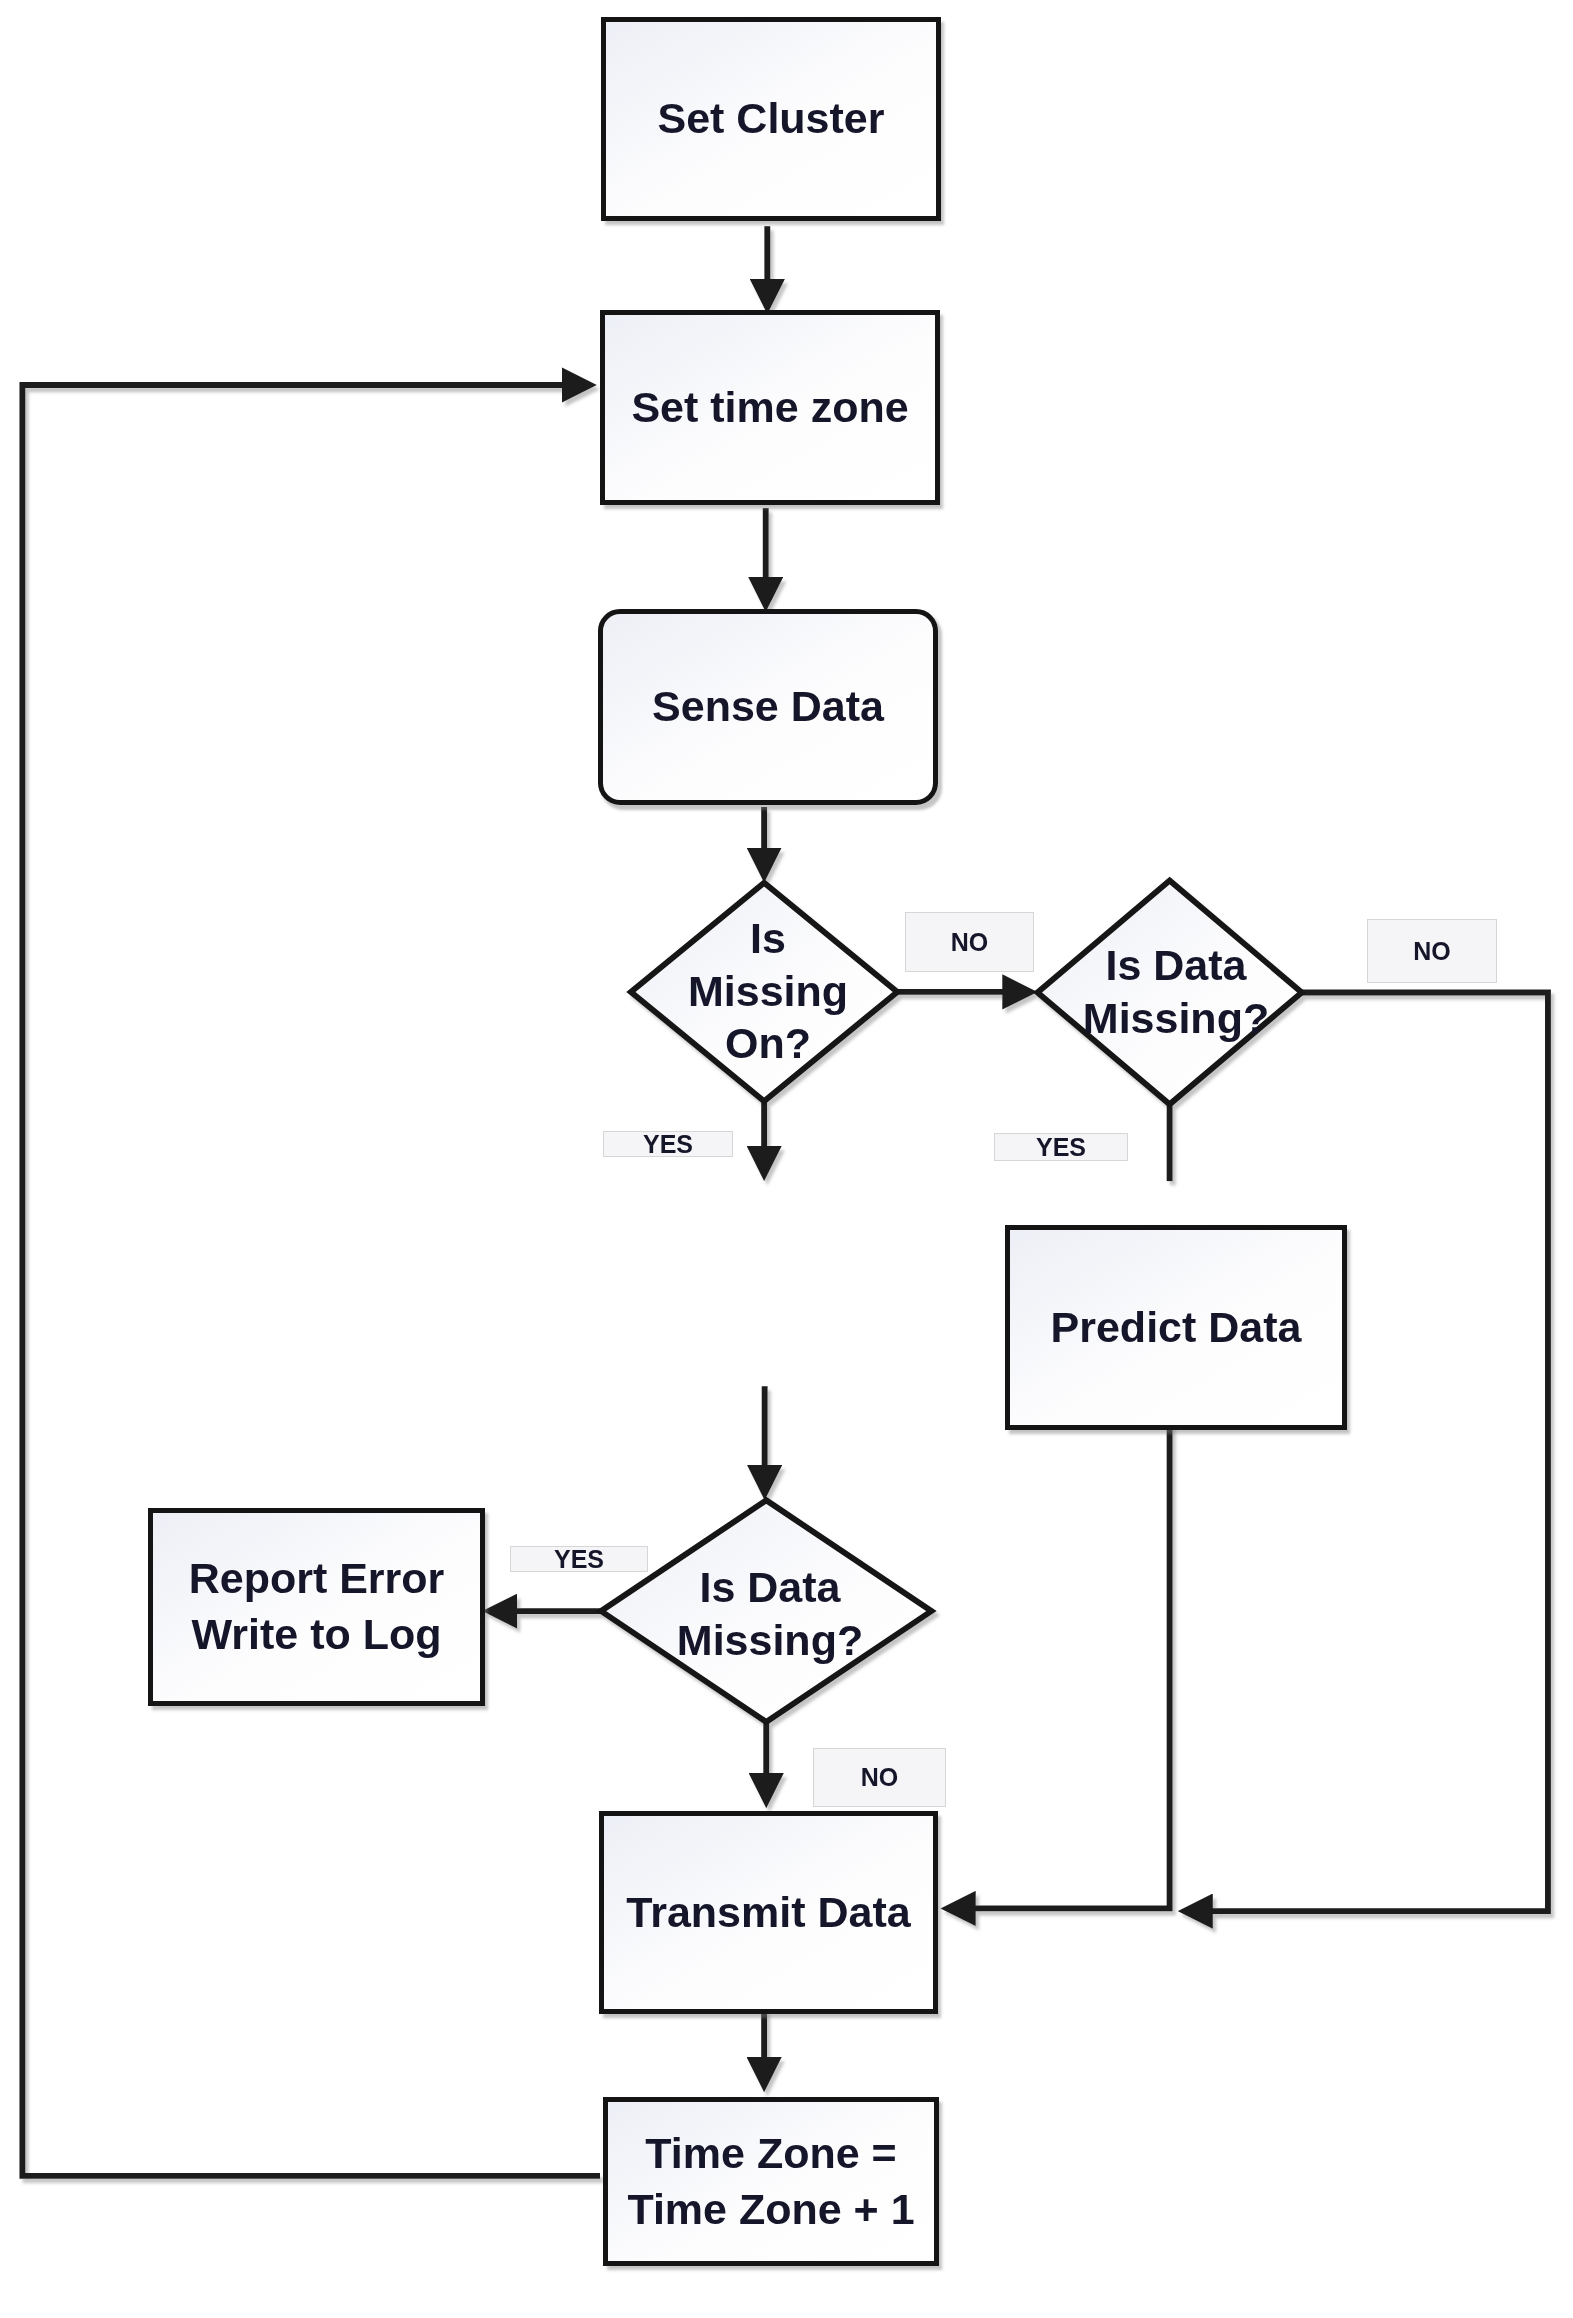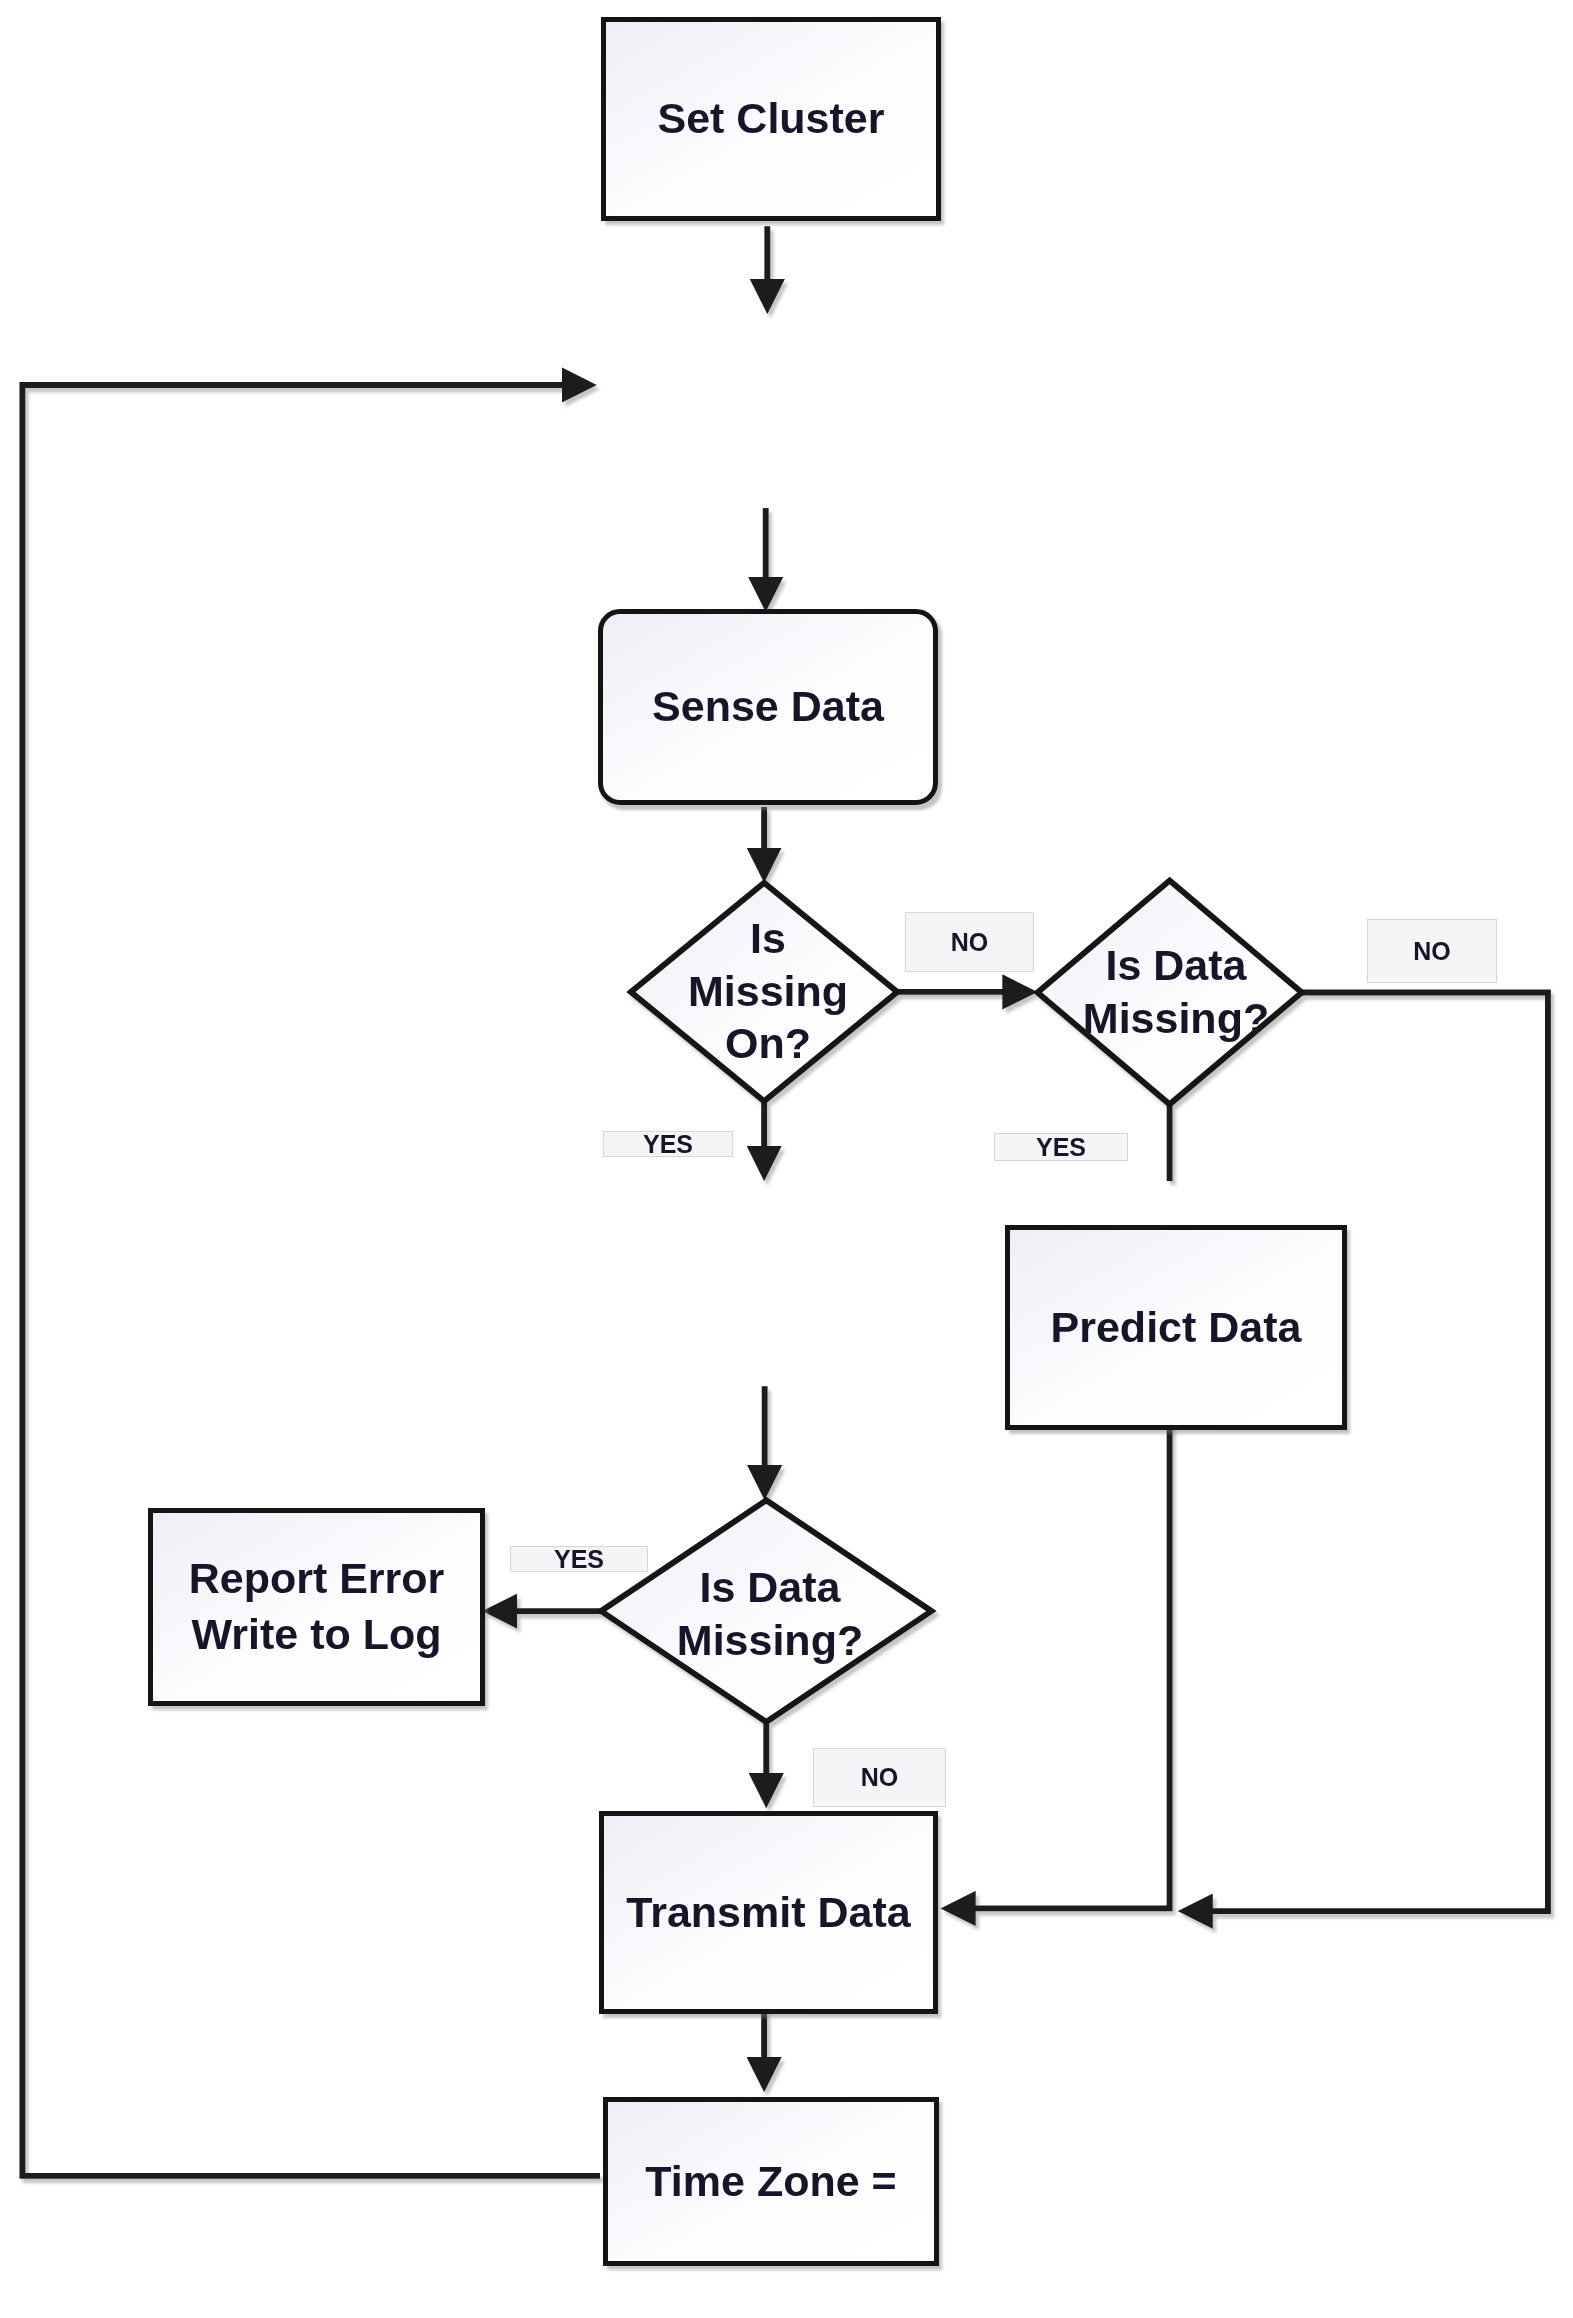--- a/index.html
+++ b/index.html
@@ -101,20 +101,23 @@
       <polygon class="dshape" fill="url(#nodeGrad)" points="1434,1645 1684,1850 1434,2055 1184,1850"></polygon>
       <polygon class="dshape" fill="url(#nodeGrad)" points="2195,1641 2443,1851 2195,2061 1947,1851"></polygon>
       <polygon class="dshape" fill="url(#nodeGrad)" points="1438,2804 1748,3012 1438,3220 1128,3012"></polygon>
     </g>
   </svg>
 
   <div class="node" style="left:601px;top:17px;width:340px;height:204px;">
     <div>Set Cluster</div>
   </div>
 
+  <div class="node" style="left:600px;top:310px;width:340px;height:195px;">
+    <div>Set time zone</div>
+  </div>
 
   <div class="node" style="left:598px;top:609px;width:340px;height:196px;border-radius:22px;">
     <div>Sense Data</div>
   </div>
 
 
   <div class="node" style="left:1005px;top:1217px;width:342px;height:205px;margin-top:8px;">
     <div>Predict Data</div>
   </div>
 
@@ -122,20 +125,21 @@
     <div>Transmit Data</div>
   </div>
 
   <div class="node" style="left:148px;top:1508px;width:337px;height:198px;">
     <div>Report Error</div>
     <div>Write to Log</div>
   </div>
 
   <div class="node" style="left:603px;top:2097px;width:336px;height:169px;">
     <div>Time Zone =</div>
+    <div>Time Zone + 1</div>
   </div>
 
   <div class="dtext" style="left:634px;top:881px;width:268px;height:220px;">
     <div>Is</div>
     <div>Missing</div>
     <div>On?</div>
   </div>
 
   <div class="dtext" style="left:1043px;top:879px;width:266px;height:225px;">
     <div>Is Data</div>

